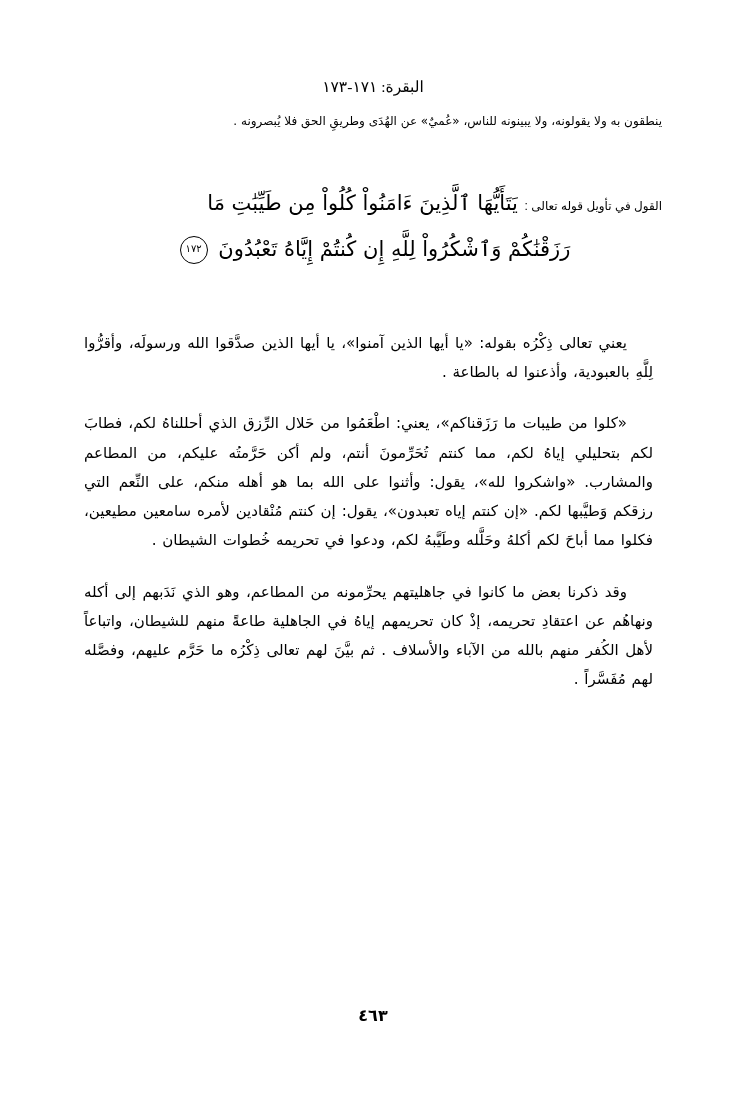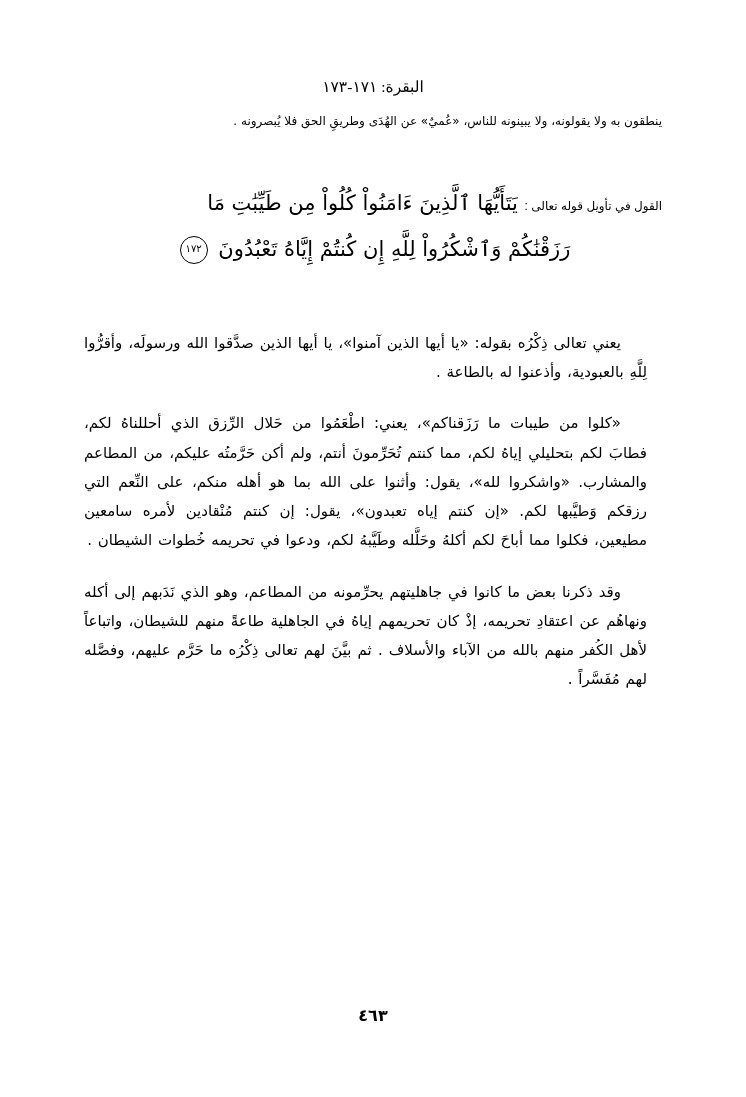--- a/index.html
+++ b/index.html
@@ -28,21 +28,21 @@
     font-size: 15.5px;
     letter-spacing: 0.5px;
     margin: 0 0 14px 0;
     font-family: Liberation Serif, serif;
   }
   .para {
     font-size: 15px;
     line-height: 1.95;
     text-align: justify;
     text-align-last: right;
-    margin: 0 15px 4px 0;
+    margin: 0 9px 4px 0;
     word-spacing: 1px;
   }
   .para.indent {
     text-indent: 26px;
   }
   .intro-para {
     font-size: 12px;
     line-height: 1.9;
     margin: 0;
   }

